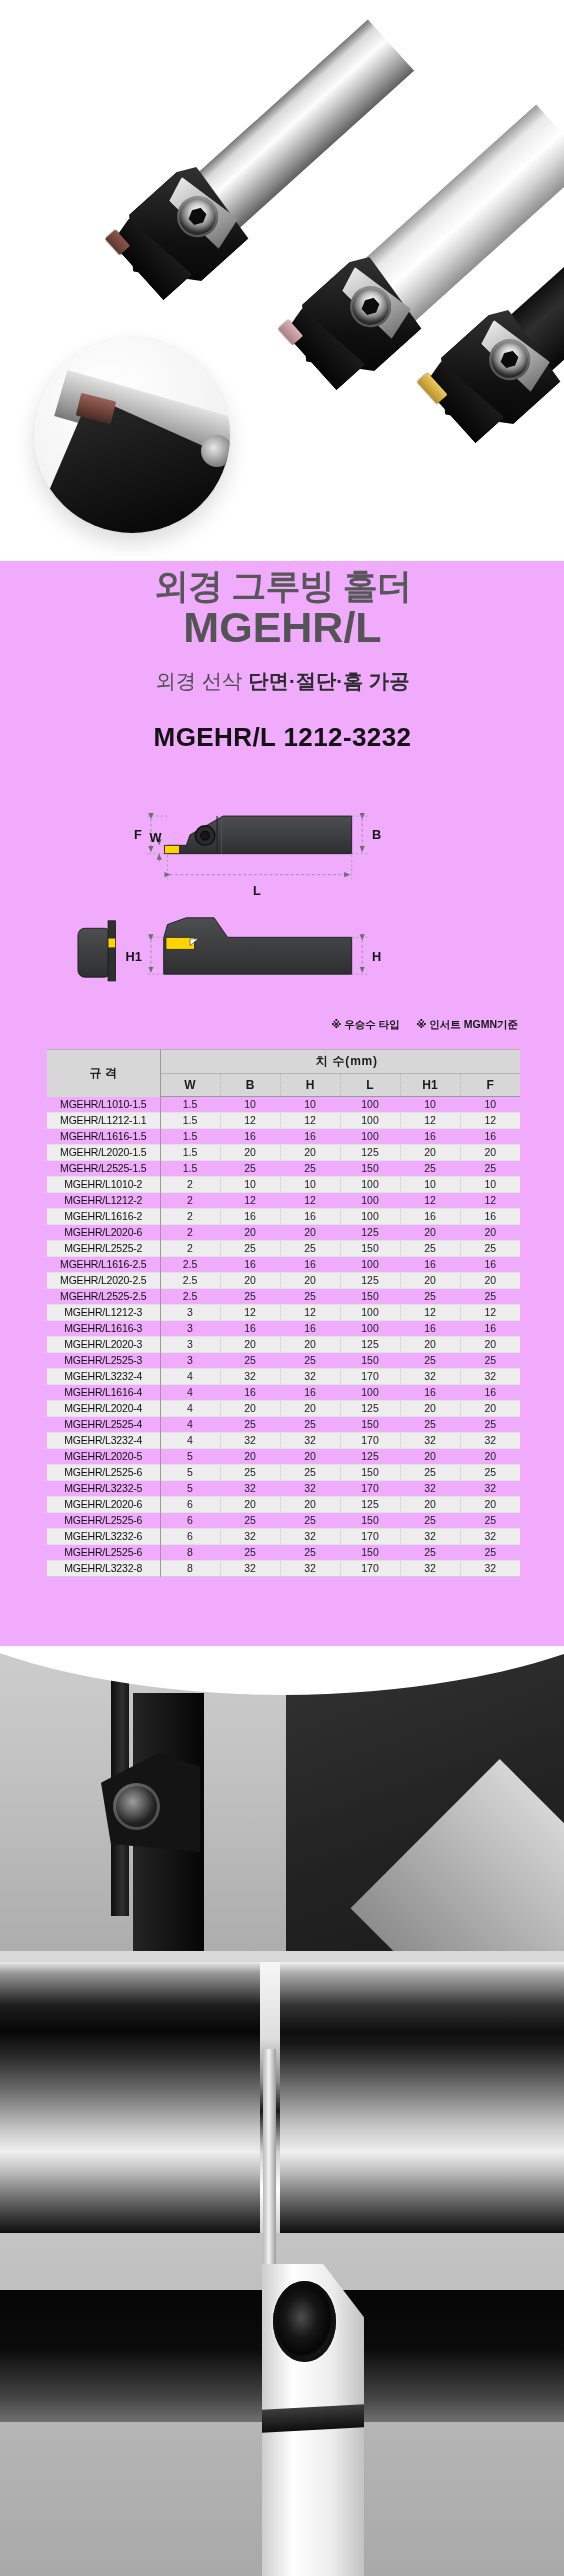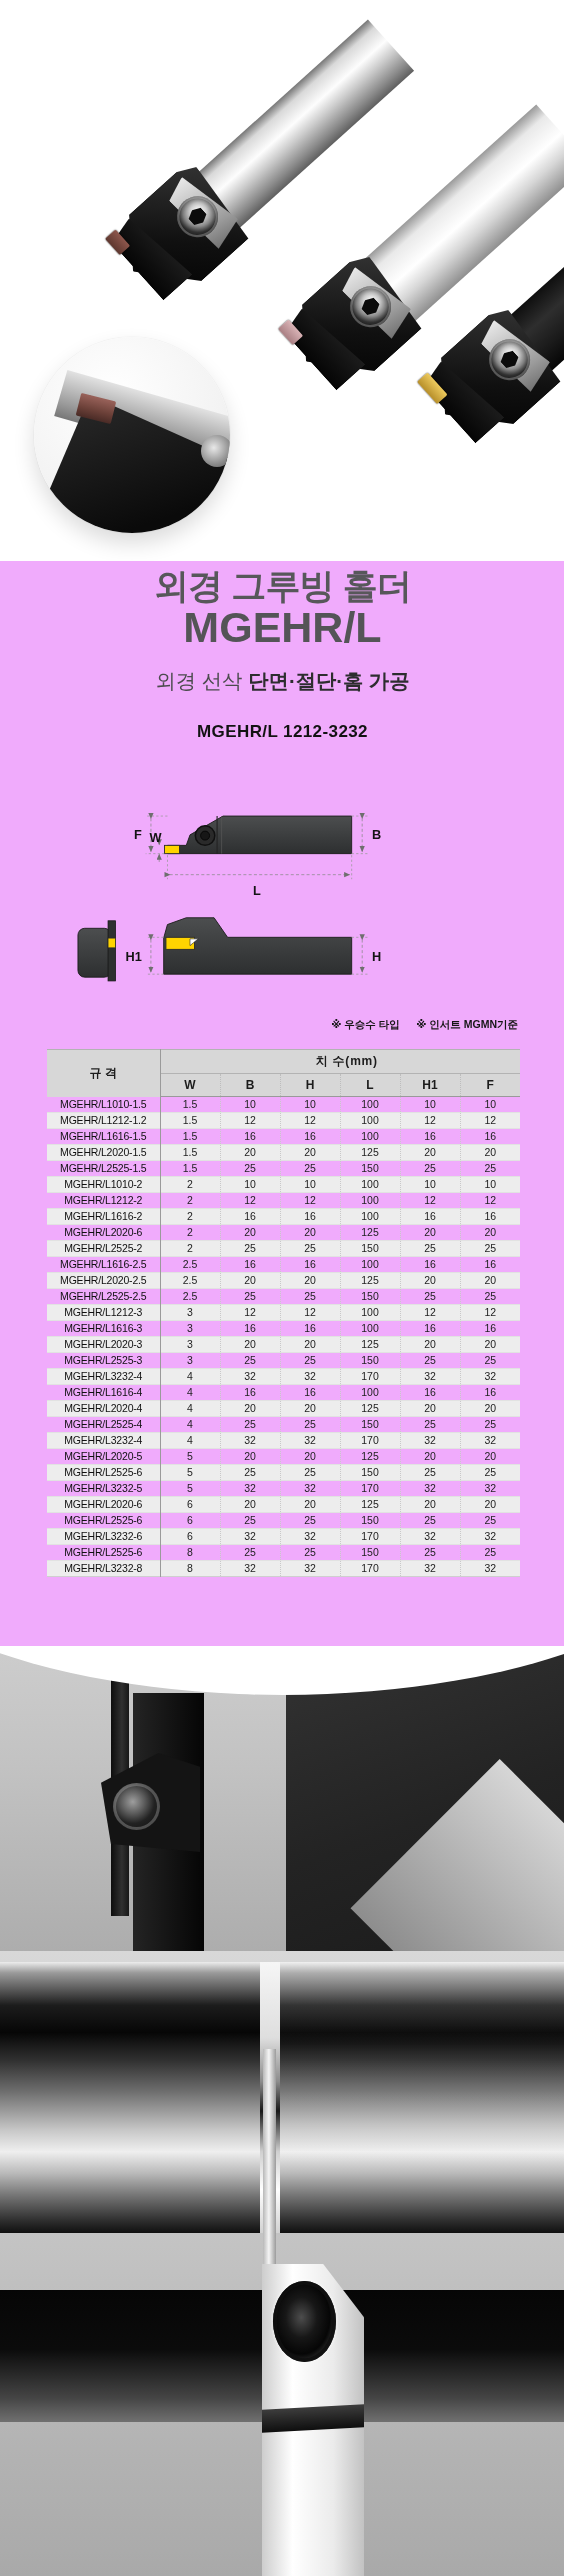--- a/index.html
+++ b/index.html
@@ -55,21 +55,21 @@
   
   .titles { position:absolute; left:0; top:0; width:565px; z-index:5; }
   .title-line1 { position:absolute; left:0; top:563px; width:565px; text-align:center;
     font-size:35px; font-weight:800; color:#57575a; letter-spacing:-0.8px; }
   .title-line2 { position:absolute; left:0; top:603px; width:565px; text-align:center;
     font-size:43px; font-weight:800; color:#545457; letter-spacing:0px; }
   .subtitle { position:absolute; left:0; top:667px; width:565px; text-align:center;
     font-size:20.3px; color:#4b4b4d; }
   .subtitle .sub-bold { font-weight:800; color:#2d2d2f; margin-left:6px; }
   .model-line { position:absolute; left:0; top:722px; width:565px; text-align:center;
-    font-size:17px; font-weight:700; color:#121212; letter-spacing:0.4px; }
+    font-size:26px; font-weight:700; color:#121212; letter-spacing:0.4px; }
 
   
   .diagrams { position:absolute; left:0; top:0; width:565px; z-index:5; }
   .dg { position:absolute; left:0; }
   .dg text { font-family:"Liberation Sans","DejaVu Sans",sans-serif; font-weight:700; font-size:17px; fill:#141414; }
 
   
   .table-section { position:absolute; left:0; top:0; width:565px; z-index:5; }
   .table-notes { position:absolute; top:1018px; right:47px; font-size:10.5px; font-weight:600; color:#161616; }
   .table-notes span { margin-left:13.6px; }
@@ -274,21 +274,21 @@
           <tr>
             <td class="spec">MGEHR/L1010-1.5</td>
             <td class="num">1.5</td>
             <td class="num">10</td>
             <td class="num">10</td>
             <td class="num">100</td>
             <td class="num">10</td>
             <td class="num">10</td>
           </tr>
           <tr>
-            <td class="spec">MGEHR/L1212-1.2</td>
+            <td class="spec">MGEHR/L1212-1.1</td>
             <td class="num">1.5</td>
             <td class="num">12</td>
             <td class="num">12</td>
             <td class="num">100</td>
             <td class="num">12</td>
             <td class="num">12</td>
           </tr>
           <tr>
             <td class="spec">MGEHR/L1616-1.5</td>
             <td class="num">1.5</td>

